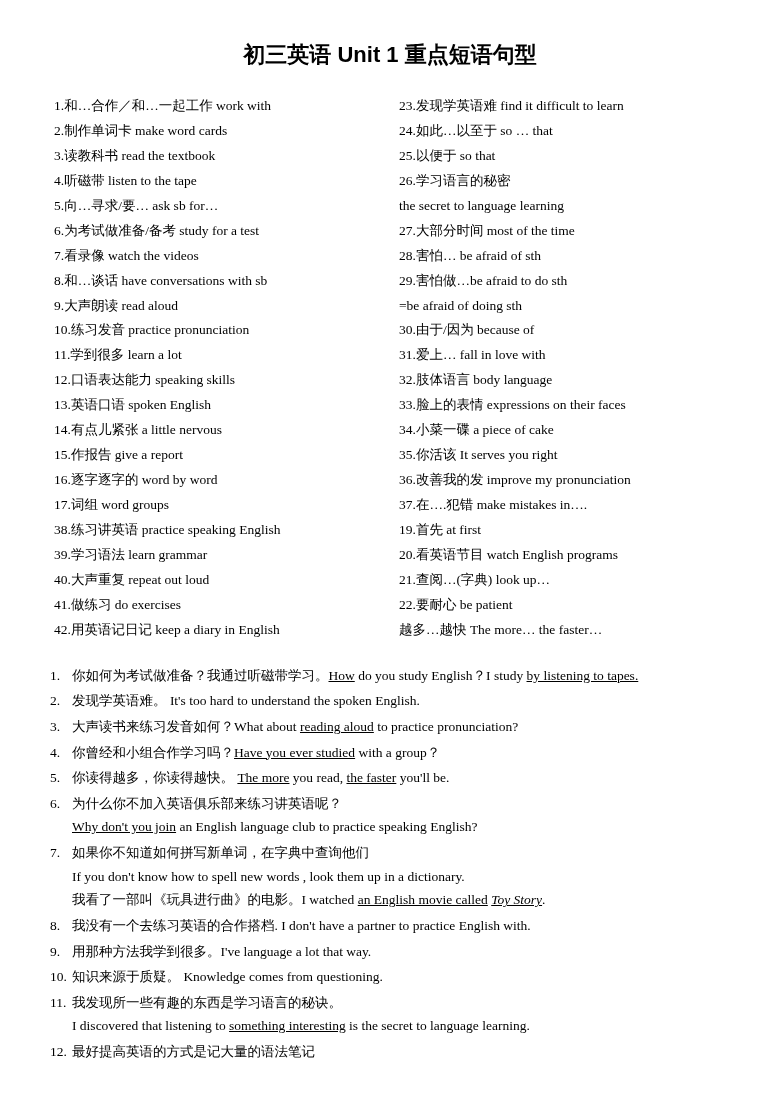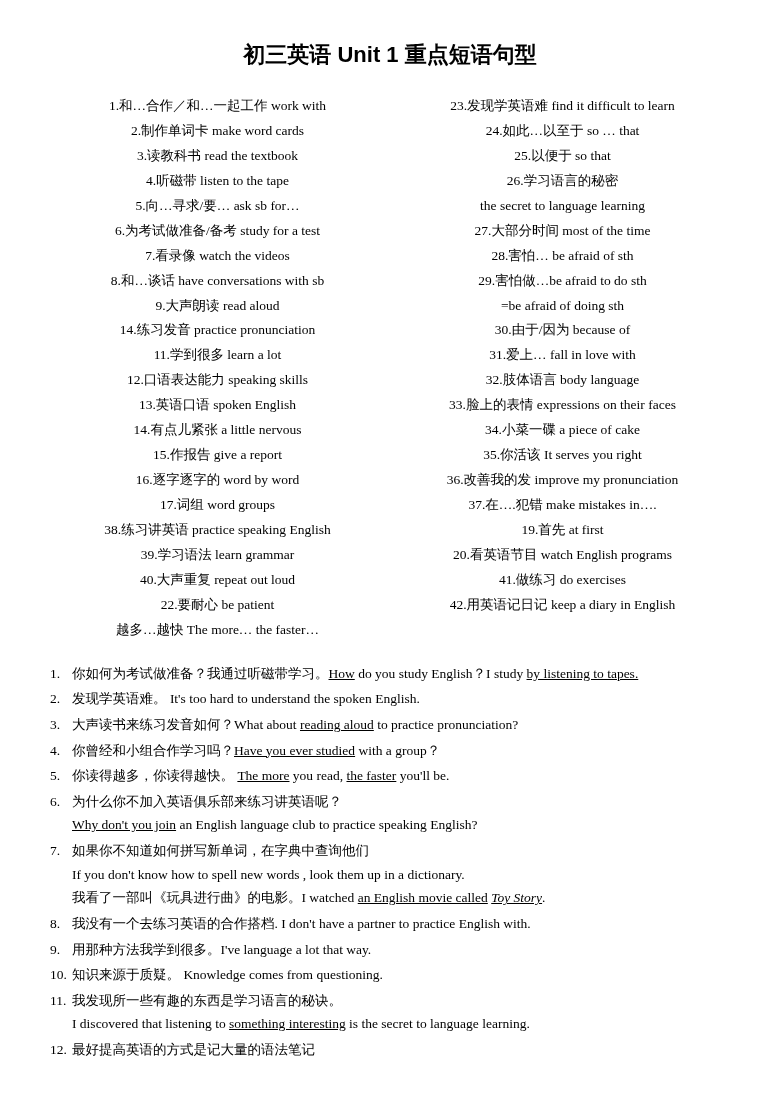--- a/index.html
+++ b/index.html
@@ -18,21 +18,20 @@
     }
     .page-title {
       text-align: center;
       font-size: 22px;
       font-weight: bold;
       margin-bottom: 25px;
       font-family: "SimHei", "黑体", sans-serif;
     }
     .vocab-section {
       margin-bottom: 20px;
-      text-align: center;
     }
     .vocab-grid {
       display: grid;
       grid-template-columns: 1fr 1fr;
       column-gap: 10px;
       row-gap: 2px;
     }
     .vocab-item {
       font-size: 13.5px;
       line-height: 1.7;
@@ -77,41 +76,42 @@
       <div class="vocab-item">5.向…寻求/要…  ask sb for…</div>
       <div class="vocab-item">  the secret to language learning</div>
       <div class="vocab-item">6.为考试做准备/备考  study for a test</div>
       <div class="vocab-item">27.大部分时间  most of the time</div>
       <div class="vocab-item">7.看录像  watch the videos</div>
       <div class="vocab-item">28.害怕…  be afraid of sth</div>
       <div class="vocab-item">8.和…谈话  have conversations with sb</div>
       <div class="vocab-item">29.害怕做…be afraid to do sth</div>
       <div class="vocab-item">9.大声朗读  read aloud</div>
       <div class="vocab-item">  =be afraid of doing sth</div>
-      <div class="vocab-item">14.练习发音  practice pronunciation</div>
+      <div class="vocab-item">10.练习发音  practice pronunciation</div>
       <div class="vocab-item">30.由于/因为  because of</div>
       <div class="vocab-item">11.学到很多  learn a lot</div>
       <div class="vocab-item">31.爱上…  fall in love with</div>
       <div class="vocab-item">12.口语表达能力  speaking skills</div>
       <div class="vocab-item">32.肢体语言  body language</div>
       <div class="vocab-item">13.英语口语  spoken English</div>
       <div class="vocab-item">33.脸上的表情  expressions on their faces</div>
       <div class="vocab-item">14.有点儿紧张  a little nervous</div>
       <div class="vocab-item">34.小菜一碟  a piece of cake</div>
       <div class="vocab-item">15.作报告  give a report</div>
       <div class="vocab-item">35.你活该  It serves you right</div>
       <div class="vocab-item">16.逐字逐字的  word by word</div>
       <div class="vocab-item">36.改善我的发  improve my pronunciation</div>
       <div class="vocab-item">17.词组  word groups</div>
       <div class="vocab-item">37.在….犯错  make mistakes in….</div>
       <div class="vocab-item">38.练习讲英语  practice speaking English</div>
       <div class="vocab-item">19.首先  at first</div>
       <div class="vocab-item">39.学习语法  learn grammar</div>
       <div class="vocab-item">20.看英语节目  watch English programs</div>
       <div class="vocab-item">40.大声重复  repeat out loud</div>
+      <div class="vocab-item">21.查阅…(字典)  look up…</div>
       <div class="vocab-item">41.做练习  do exercises</div>
       <div class="vocab-item">22.要耐心  be patient</div>
       <div class="vocab-item">42.用英语记日记  keep a diary in English</div>
       <div class="vocab-item">   越多…越快  The more… the faster…</div>
       <div class="vocab-item"></div>
     </div>
 </div>
 
 <div class="sentences-section" id="sentences-section">
     <div class="sentence-item">

